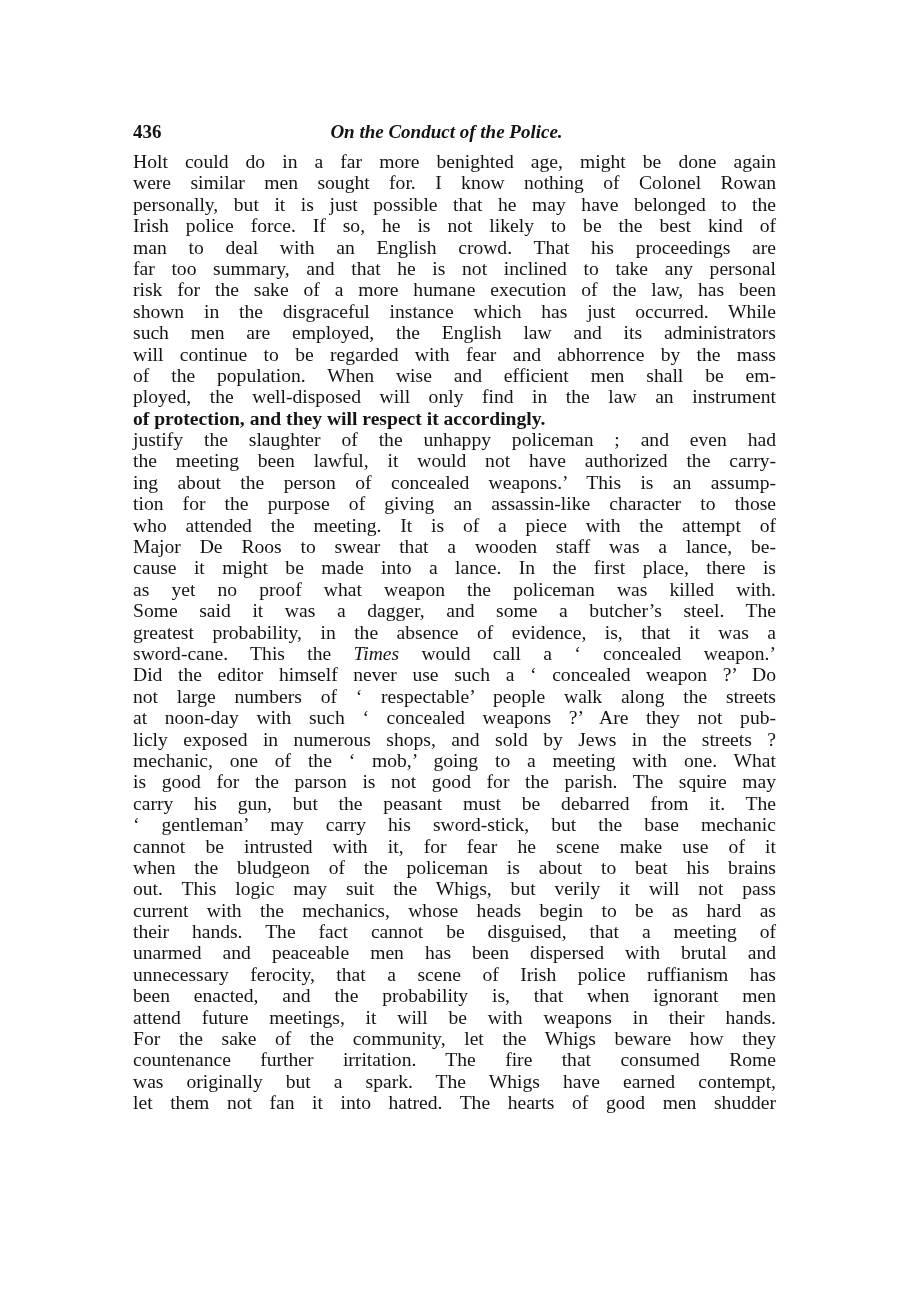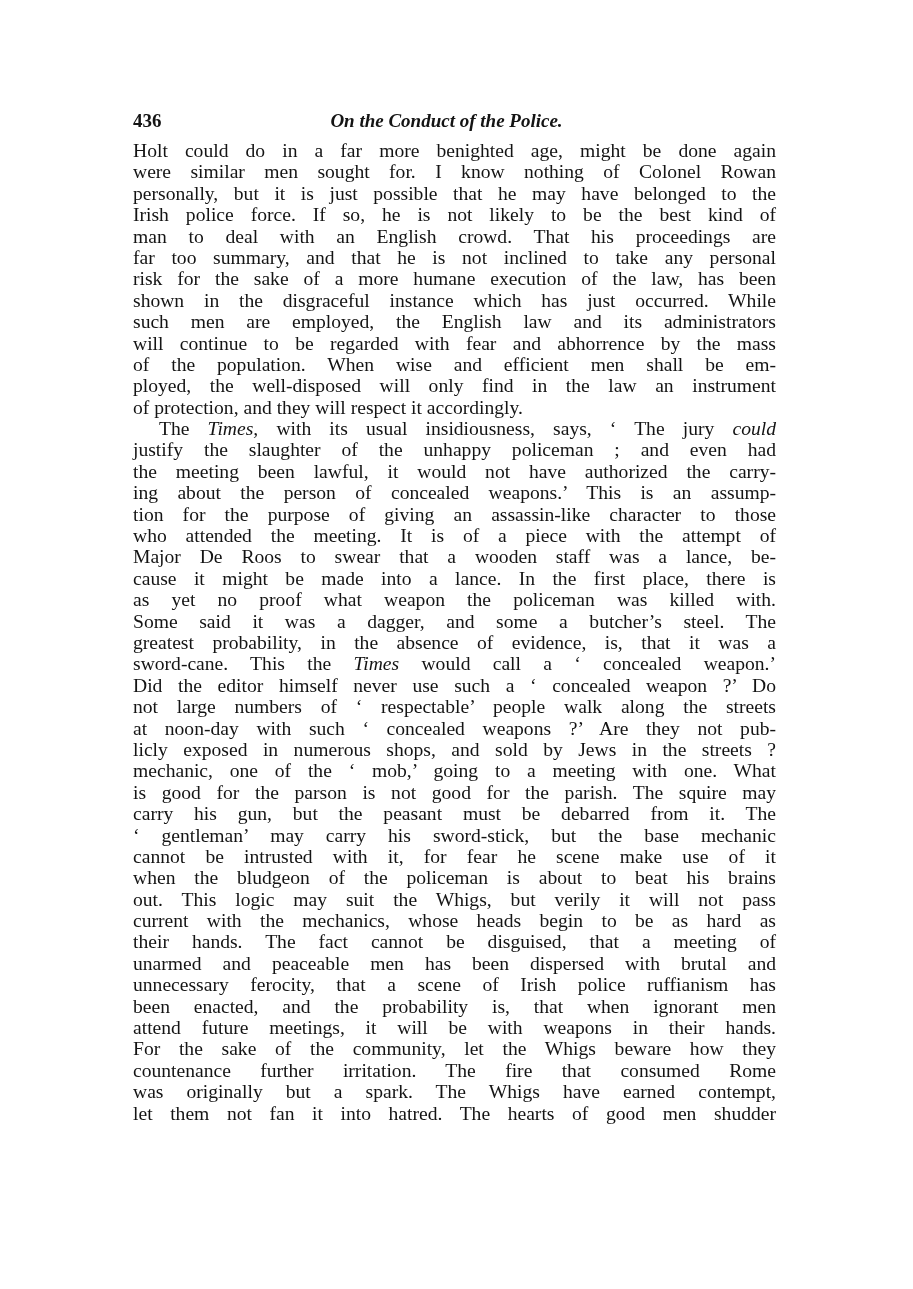--- a/index.html
+++ b/index.html
@@ -3,35 +3,35 @@
 <meta charset="utf-8">
 <style>
   html, body { margin: 0; padding: 0; background: #ffffff; }
   body { width: 913px; height: 1289px; position: relative; overflow: hidden; }
   .page {
     position: absolute; left: 133px; top: 108px; width: 643px;
     font-family: "Liberation Serif", "DejaVu Serif", serif;
     color: #141414;
   }
   .running-head {
-    position: relative; height: 28px; font-size: 19px;
+    position: relative; height: 28px; font-size: 19px; margin-top: 11px;
   }
   .page-number {
     position: absolute; left: 0; top: 2px; font-weight: bold; font-size: 19px;
   }
   .running-title {
     position: absolute; left: 0; right: 16px; top: 2px; text-align: center;
     font-style: italic; font-weight: bold; font-size: 19px;
   }
   .body-text { margin-top: 4px; font-size: 19.6px; line-height: 21.4px; }
   .line {
     display: block; white-space: nowrap; text-align: justify;
     text-align-last: justify; height: 21.4px;
   }
-  .line.last { text-align-last: left; }
+  .line.last { text-align-last: left; font-weight: bold; }
   .line.indent { padding-left: 26px; }
   i { font-style: italic; }
 </style>
 </head>
 <body>
 
 <div class="page">
   <div class="running-head">
     <span class="page-number">436</span>
     <span class="running-title">On the Conduct of the Police.</span>
@@ -43,21 +43,20 @@
       <span class="line">Irish police force.  If so, he is not likely to be the best kind of</span>
       <span class="line">man to deal with an English crowd.  That his proceedings are</span>
       <span class="line">far too summary, and that he is not inclined to take any personal</span>
       <span class="line">risk for the sake of a more humane execution of the law, has been</span>
       <span class="line">shown in the disgraceful instance which has just occurred.  While</span>
       <span class="line">such men are employed, the English law and its administrators</span>
       <span class="line">will continue to be regarded with fear and abhorrence by the mass</span>
       <span class="line">of the population.  When wise and efficient men shall be em-</span>
       <span class="line">ployed, the well-disposed will only find in the law an instrument</span>
       <span class="line last">of protection, and they will respect it accordingly.</span>
-      <span class="line indent"><span>The </span><i>Times,</i><span> with its usual insidiousness, says, ‘ The jury </span><i>could</i></span>
       <span class="line">justify the slaughter of the unhappy policeman ; and even had</span>
       <span class="line">the meeting been lawful, it would not have authorized the carry-</span>
       <span class="line">ing about the person of concealed weapons.’  This is an assump-</span>
       <span class="line">tion for the purpose of giving an assassin-like character to those</span>
       <span class="line">who attended the meeting.  It is of a piece with the attempt of</span>
       <span class="line">Major De Roos to swear that a wooden staff was a lance, be-</span>
       <span class="line">cause it might be made into a lance.  In the first place, there is</span>
       <span class="line">as yet no proof what weapon the policeman was killed with.</span>
       <span class="line">Some said it was a dagger, and some a butcher’s steel.  The</span>
       <span class="line">greatest probability, in the absence of evidence, is, that it was a</span>

